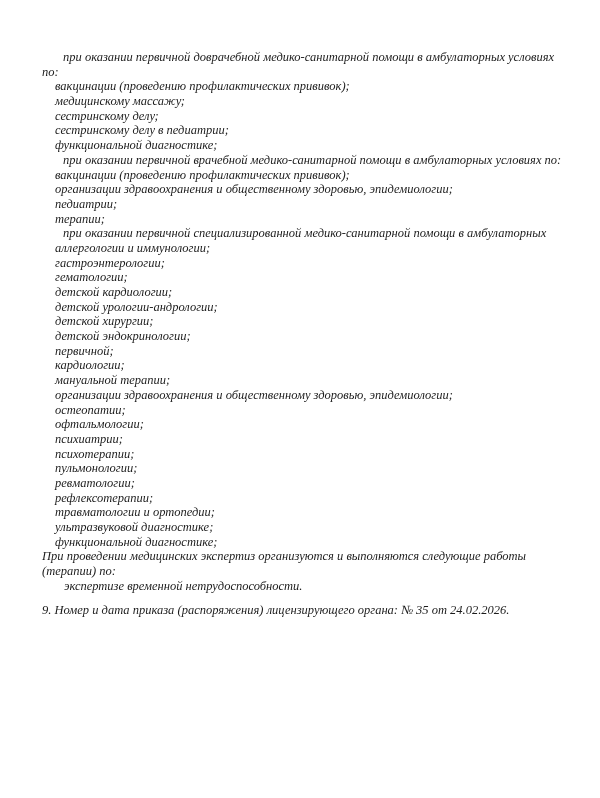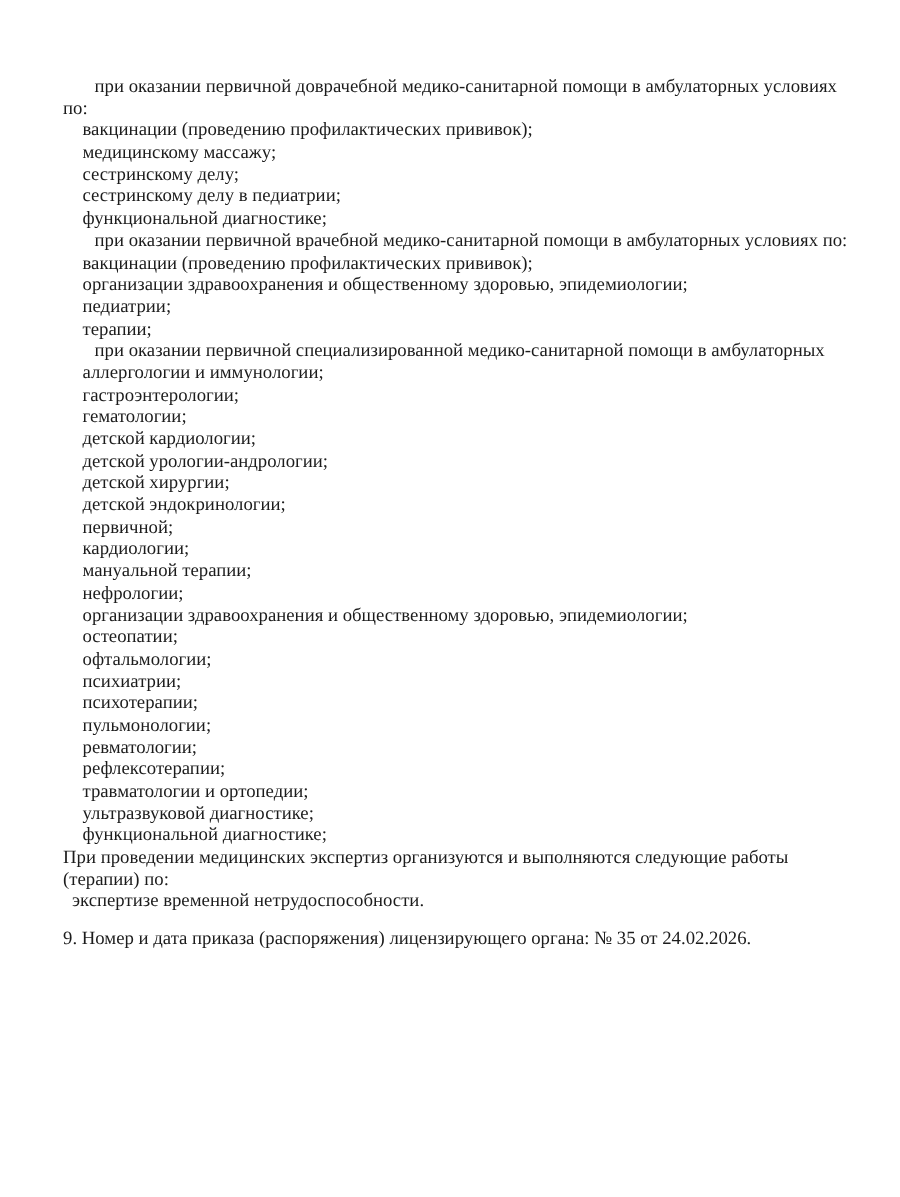--- a/index.html
+++ b/index.html
@@ -20,23 +20,24 @@
     left: 42px;
     top: 50px;
     width: 522px;
     font-size: 12.5px;
     line-height: 14.7px;
     color: #1c1c1c;
   }
   .doc-line {
     white-space: nowrap;
     height: 14.7px;
+    font-style: italic;
   }
   .indent-0 { padding-left: 0; }
-  .indent-1 { padding-left: 6px; }
+  .indent-1 { padding-left: 6px; margin-left: 16px; }
   .indent-2 { padding-left: 13px; }
   .indent-3 { padding-left: 21px; }
   .line-spacer { width: 100%; }
 </style>
 </head>
 <body>
 
 <div class="page">
   <div class="content" id="doc-content">
       <div class="doc-line indent-3">при оказании первичной доврачебной медико-санитарной помощи в амбулаторных условиях</div>
@@ -55,21 +56,20 @@
       <div class="doc-line indent-2">аллергологии и иммунологии;</div>
       <div class="doc-line indent-2">гастроэнтерологии;</div>
       <div class="doc-line indent-2">гематологии;</div>
       <div class="doc-line indent-2">детской кардиологии;</div>
       <div class="doc-line indent-2">детской урологии-андрологии;</div>
       <div class="doc-line indent-2">детской хирургии;</div>
       <div class="doc-line indent-2">детской эндокринологии;</div>
       <div class="doc-line indent-2">первичной;</div>
       <div class="doc-line indent-2">кардиологии;</div>
       <div class="doc-line indent-2">мануальной терапии;</div>
-      <div class="doc-line indent-2">нефрологии;</div>
       <div class="doc-line indent-2">организации здравоохранения и общественному здоровью, эпидемиологии;</div>
       <div class="doc-line indent-2">остеопатии;</div>
       <div class="doc-line indent-2">офтальмологии;</div>
       <div class="doc-line indent-2">психиатрии;</div>
       <div class="doc-line indent-2">психотерапии;</div>
       <div class="doc-line indent-2">пульмонологии;</div>
       <div class="doc-line indent-2">ревматологии;</div>
       <div class="doc-line indent-2">рефлексотерапии;</div>
       <div class="doc-line indent-2">травматологии и ортопедии;</div>
       <div class="doc-line indent-2">ультразвуковой диагностике;</div>

